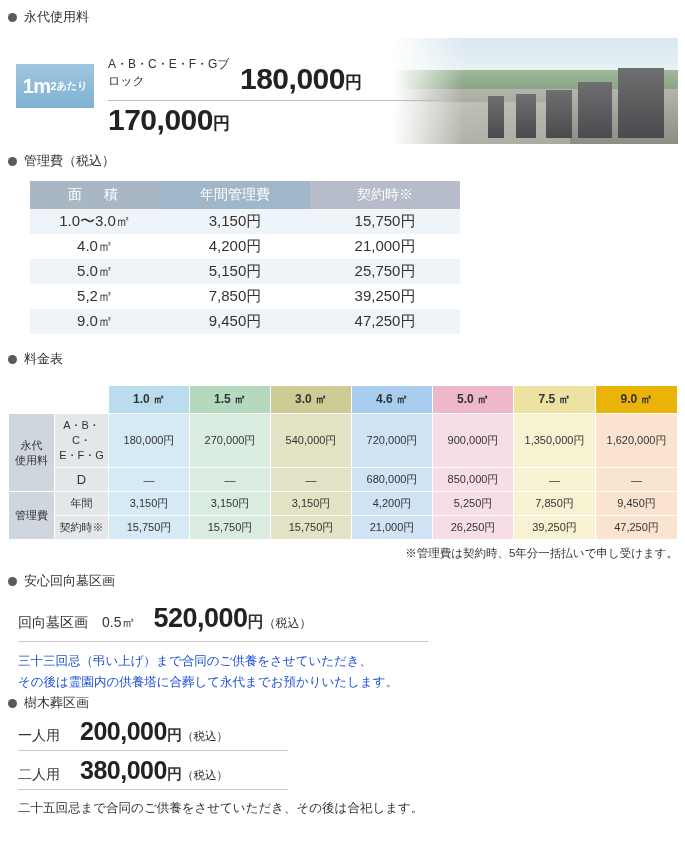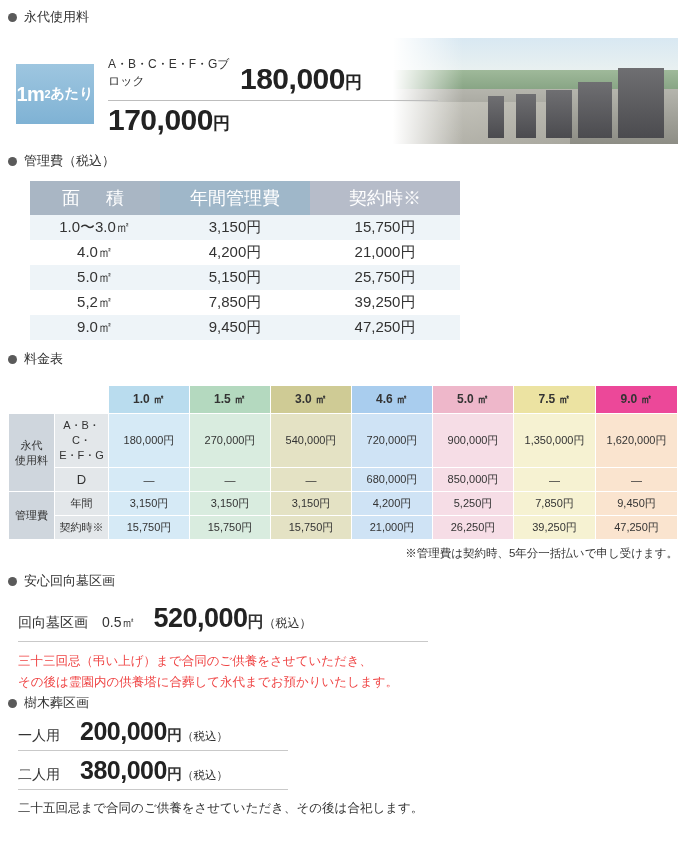--- a/index.html
+++ b/index.html
@@ -45,42 +45,42 @@
   .photo .stone.s5 { right: 174px; top: 58px; width: 16px; height: 42px; }
   .photo .path { position:absolute; left:0; bottom:0; width:62%; height:40%;
     background: linear-gradient(to bottom right,#c8c7bf,#a9a89f); }
   .photo .fade-l {
     position:absolute; left:0; top:0; width:70px; height:100%;
     background: linear-gradient(to right, #ffffff, rgba(255,255,255,0));
   }
 
   .badge {
     position: absolute; left: 8px; top: 26px;
-    width: 78px; height: 60px;
+    width: 78px; height: 44px;
     background: linear-gradient(to bottom,#9ec6e0,#7fb2d4);
     color: #fff; display: flex; align-items: center; justify-content: center;
     font-weight: bold;
   }
   .badge .b-main { font-size: 20px; letter-spacing: -0.5px; }
   .badge .b-sup { font-size: 11px; vertical-align: super; }
-  .badge .b-sub { font-size: 14px; }
+  .badge .b-sub { font-size: 10px; }
 
   .price-rows { position: absolute; left: 100px; top: 14px; width: 330px; }
   .price-row { display: flex; align-items: flex-end; padding: 4px 0 6px 0; }
   .price-row.top { border-bottom: 1px solid #bdbdbd; }
   .price-row .plabel { font-size: 12px; color: #333; padding-bottom: 4px; width: 132px; }
   .price-row.bot .plabel { text-align: right; padding-right: 6px; }
   .price-row .pval { font-size: 30px; font-weight: bold; color: #222; letter-spacing: -0.5px; line-height: 1; }
   .price-row .pyen { font-size: 17px; font-weight: bold; color: #222; }
 
   
   #sec-kanri { position: absolute; left: 8px; top: 152px; width: 670px; }
   table.kanri { border-collapse: collapse; margin-top: 11px; margin-left: 22px; width: 430px; }
   table.kanri th {
-    font-size: 18px; font-weight: normal; color: #fff;
+    font-size: 14px; font-weight: normal; color: #fff;
     padding: 5px 0; text-align: center;
   }
   table.kanri th.c1 { background:#a9b6c4; width: 130px; letter-spacing: 4px; }
   table.kanri th.c2 { background:#9fb7c9; width: 150px; }
   table.kanri th.c3 { background:#b6bcc9; width: 150px; }
   table.kanri td {
     font-size: 15px; text-align: center; padding: 3px 0; color: #333;
   }
   table.kanri tr.odd td { background: #eef4f8; }
   table.kanri tr.even td { background: #ffffff; }
@@ -93,40 +93,40 @@
     padding: 4px 2px;
   }
   table.ryokin .hdr-blank { background: #ffffff; border-color: #ffffff; }
   table.ryokin thead th.size { font-size: 12px; font-weight: bold; padding: 5px 2px; }
   .col-1 { background: #d6eaf6; }  .col-1h { background: #b9dcee; }
   .col-2 { background: #d9ecdf; }  .col-2h { background: #b4d9bf; }
   .col-3 { background: #e4e2c4; }  .col-3h { background: #cfcb95; }
   .col-4 { background: #cfe3f5; }  .col-4h { background: #a9cdee; }
   .col-5 { background: #f6dde6; }  .col-5h { background: #eeb7ca; }
   .col-6 { background: #f6f2d2; }  .col-6h { background: #ece3a2; }
-  .col-7 { background: #fae4cf; }  .col-7h { background: #ec4899; }
+  .col-7 { background: #fae4cf; }  .col-7h { background: #eab308; }
   .rowhead-a { background: #cfd6dd; font-size: 12px; }
   .rowhead-b { background: #e3e7ea; font-size: 11px; }
   .cellval { white-space: nowrap; }
   .note-right {
     text-align: right; font-size: 11.5px; color: #333; margin-top: 6px;
   }
 
   
   #sec-ekou { position: absolute; left: 8px; top: 572px; width: 670px; }
   .ekou-line {
     display: flex; align-items: baseline; margin: 13px 0 0 10px;
     border-bottom: 1px solid #c9c9c9; padding-bottom: 7px; width: 410px;
   }
   .ekou-line .lbl { font-size: 14px; color: #333; }
   .ekou-line .area { font-size: 14px; color: #333; margin-left: 14px; }
   .ekou-line .amt { font-size: 27px; font-weight: bold; color: #222; margin-left: 18px; letter-spacing: -0.5px; }
   .ekou-line .yen { font-size: 16px; font-weight: bold; }
   .ekou-line .tax { font-size: 12px; color: #333; }
-  .ekou-desc { font-size: 12.5px; line-height: 1.65; color: #ef4444; margin: 9px 0 0 10px; }
+  .ekou-desc { font-size: 12.5px; line-height: 1.65; color: #1d4ed8; margin: 9px 0 0 10px; }
 
   
   #sec-jumoku { position: absolute; left: 8px; top: 694px; width: 670px; }
   .jm-line {
     display: flex; align-items: baseline; width: 270px;
     border-bottom: 1px solid #c9c9c9; padding: 5px 0 4px 0; margin-left: 10px;
   }
   .jm-line .lbl { font-size: 14px; color: #333; width: 62px; }
   .jm-line .amt { font-size: 25px; font-weight: bold; color: #222; letter-spacing: -0.5px; }
   .jm-line .yen { font-size: 15px; font-weight: bold; }

